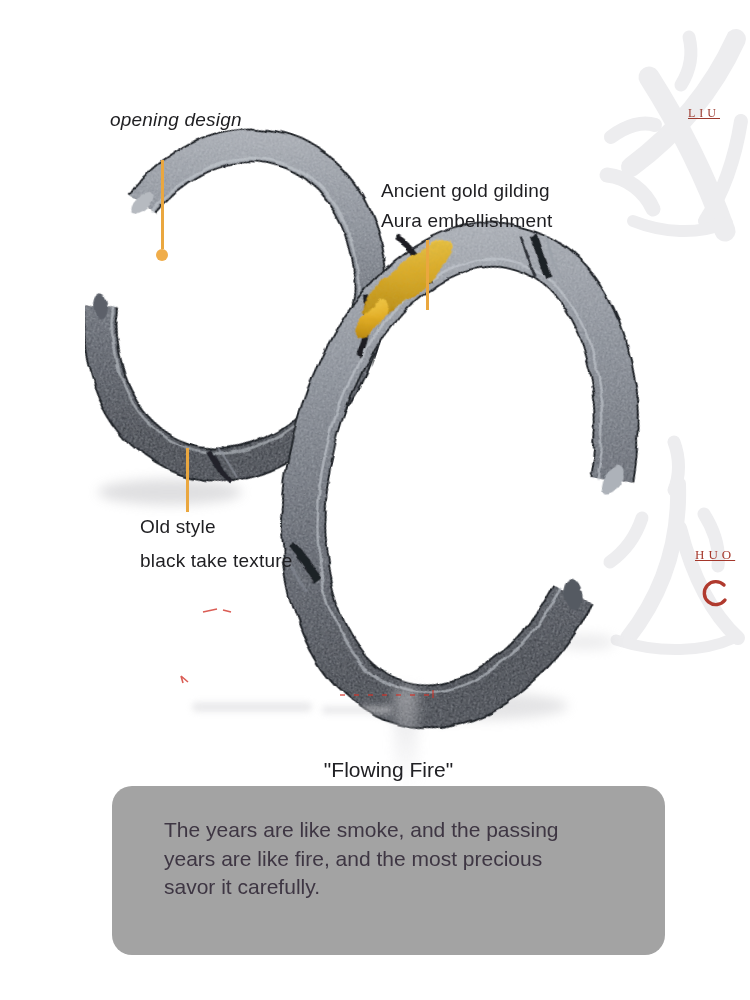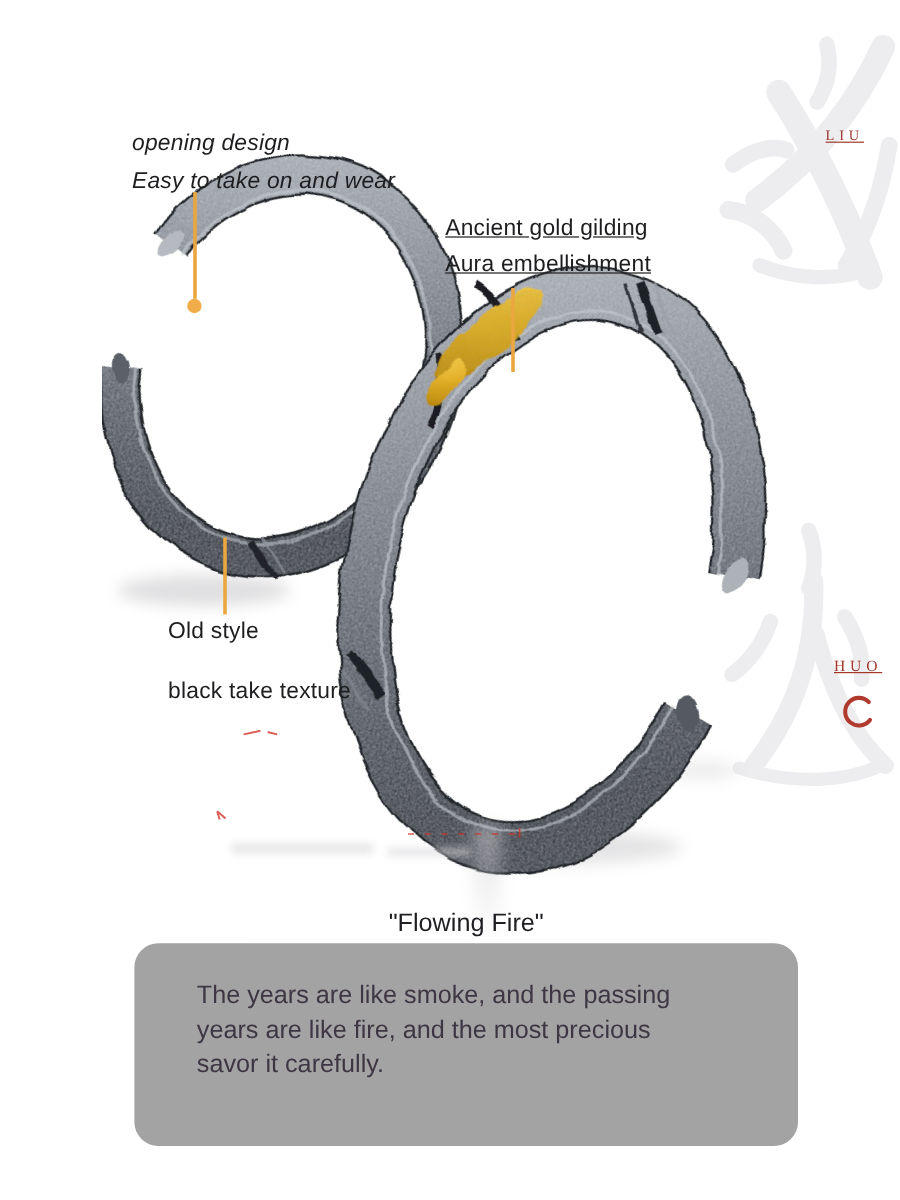--- a/index.html
+++ b/index.html
@@ -154,36 +154,35 @@
       <path d="M203 612 l 14 -3 m 6 1 l 8 2" stroke-width="1.6"></path>
       <path d="M181 676 l 7 6 m -7 -6 l 2 7" stroke-width="1.6"></path>
       <path d="M340 695 H 437" stroke-width="1.4" stroke-dasharray="5 9"></path>
       <path d="M433 690 v 8" stroke-width="1.4"></path>
     </g>
   </svg>
 
   
   <div class="abs ann" style="left:110px;top:106px;font-style:italic;">
     <div>opening design</div>
-    <div>Easy to take on and wear</div>
   </div>
   <div class="abs leader" style="left:161px;top:160px;height:89px;"></div>
   <div class="abs leader-dot" style="left:156px;top:249px;"></div>
 
   
-  <div class="abs ann" style="left:371px;top:178px;line-height:26px;text-decoration:underline;">
+  <div class="abs ann" style="left:381px;top:178px;line-height:26px;">
     <div>Ancient gold gilding</div>
     <div>Aura embellishment</div>
   </div>
   <div class="abs leader" style="left:426px;top:240px;height:70px;"></div>
 
   
   <div class="abs leader" style="left:186px;top:448px;height:64px;"></div>
   <div class="abs ann" style="left:140px;top:514px;line-height:26px;">
-    <div style="margin-bottom:24px;">Old style</div>
+    <div style="margin-bottom:8px;">Old style</div>
     <div>black take texture</div>
   </div>
 
   
   <div class="abs story-title" style="left:112px;top:758px;">"Flowing Fire"</div>
   <div class="abs story-box" style="left:112px;top:786px;">
     <div class="story-text">
       <div>The years are like smoke, and the passing</div>
       <div>years are like fire, and the most precious</div>
       <div>savor it carefully.</div>

